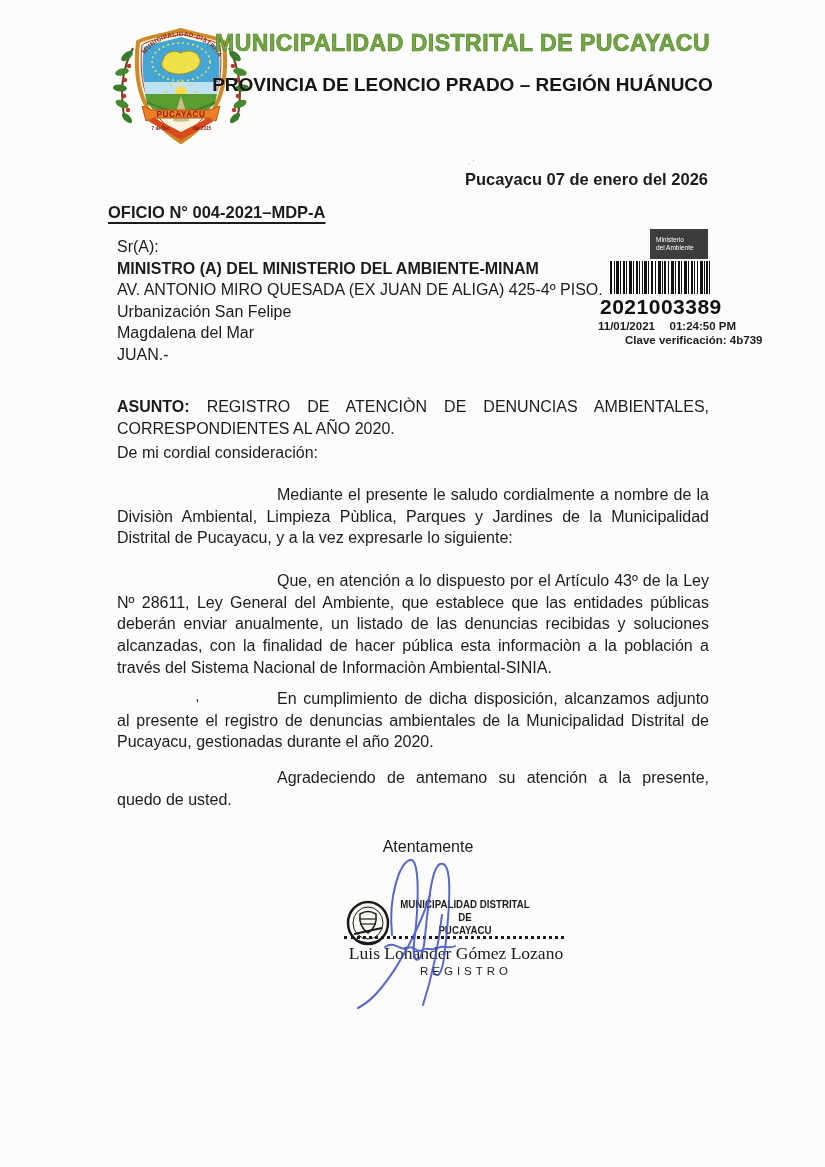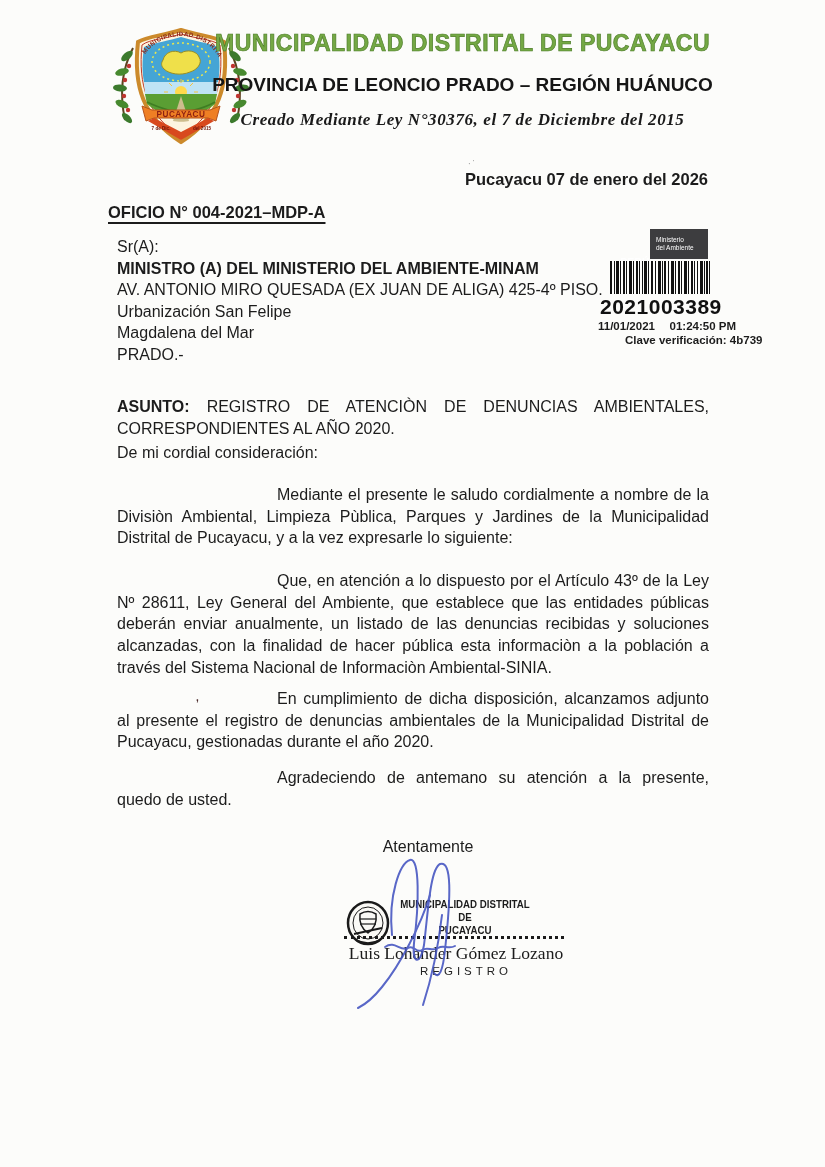--- a/index.html
+++ b/index.html
@@ -138,33 +138,32 @@
     <g>
       <path d="M37,99 L70,118 L103,99 L97,96 L70,110 L43,96 Z" fill="#d8491e"></path>
       <text x="50" y="108" text-anchor="middle" font-size="4.6" font-weight="bold" fill="#6d1408">7 de Dic.</text>
       <text x="91" y="108" text-anchor="middle" font-size="4.6" font-weight="bold" fill="#6d1408">del 2015</text>
     </g>
   </svg>
 
   <div class="header-text">
     <div class="header-title">MUNICIPALIDAD DISTRITAL DE PUCAYACU</div>
     <div class="header-subtitle">PROVINCIA DE LEONCIO PRADO – REGIÓN HUÁNUCO</div>
-    <div class="header-tagline">Creado Mediante Ley N°30376, el 7 de Diciembre del 2015</div>
   </div>
 
   <div class="date-line">Pucayacu 07 de enero del 2026</div>
   <div class="oficio">OFICIO N° 004-2021–MDP-A</div>
 
   <div class="recipient">
     <div>Sr(A):</div>
     <div class="bold">MINISTRO (A) DEL MINISTERIO DEL AMBIENTE-MINAM</div>
     <div>AV. ANTONIO MIRO QUESADA (EX JUAN DE ALIGA) 425-4º PISO.</div>
     <div>Urbanización San Felipe</div>
     <div>Magdalena del Mar</div>
-    <div>PRADO.-</div>
+    <div>JUAN.-</div>
   </div>
 
   <div class="stamp">
     <div class="minam-logo">
       <div class="minam-red">PERÚ</div>
       <div class="minam-gray">
         <span>
           <span>Ministerio</span><br>
           <span>del Ambiente</span>
         </span>

